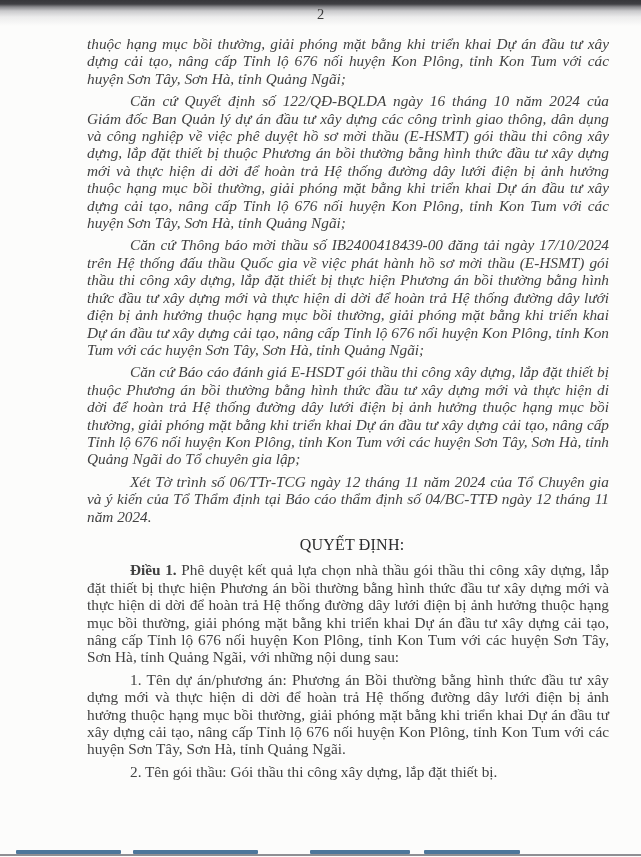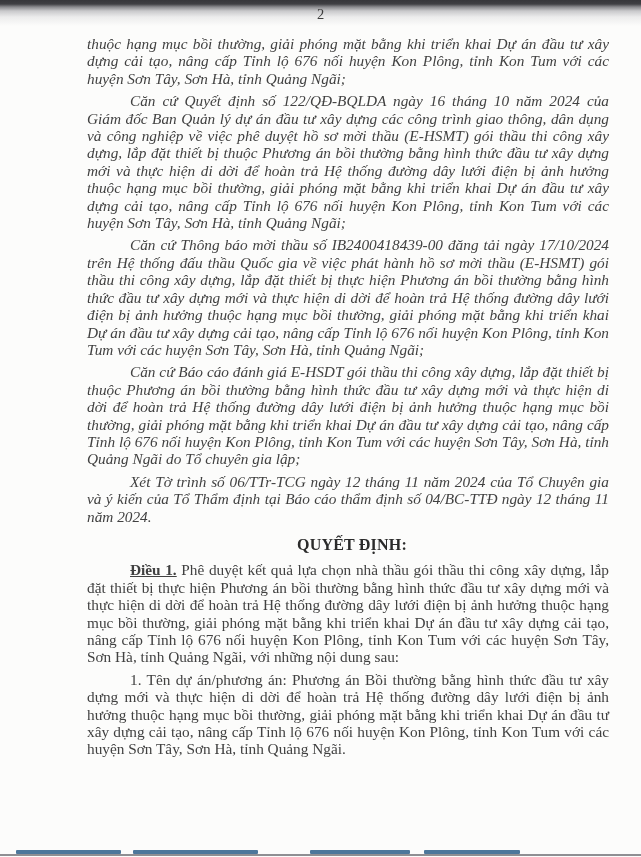--- a/index.html
+++ b/index.html
@@ -28,28 +28,28 @@
     font-size:15.3px;
     line-height:17.4px;
     text-align:justify;
   }
   .content p { margin:0 8px 5px 0; }
   .preamble { font-style:italic; }
   .indented { text-indent:43px;font-style:italic; }
   .decision-heading {
     margin:11px 0 8px 0;
     text-align:center;
-    font-weight:bold;
+    font-weight:normal;
     font-style:normal;
     font-size:16px;
     color:#2b2b2b;
     letter-spacing:0.2px;
   }
   .article { font-style:normal; }
-  .b { font-weight:bold;text-decoration:underline; }
+  .b { font-weight:bold; }
   .next-page-edge {
     position:absolute; left:0; bottom:0; width:641px; height:10px;
   }
   .sig-dash {
     position:absolute; bottom:3px; height:4px;
     background:#2e5f8a; opacity:0.85; border-radius:1px;
   }
   .divider-line {
     position:absolute; bottom:1px; left:0; width:641px; height:2px;
     background:#8f8f93;
@@ -79,20 +79,21 @@
     <p class="preamble indented">Xét Tờ trình số 06/TTr-TCG ngày 12 tháng 11 năm 2024 của Tổ Chuyên gia và ý kiến của Tổ Thẩm định tại Báo cáo thẩm định số 04/BC-TTĐ ngày 12 tháng 11 năm 2024.</p>
 
     <h2 class="decision-heading">QUYẾT ĐỊNH:</h2>
 
     <p class="article indented">
       <span class="b">Điều 1.</span><span> Phê duyệt kết quả lựa chọn nhà thầu gói thầu thi công xây dựng, lắp đặt thiết bị thực hiện Phương án bồi thường bằng hình thức đầu tư xây dựng mới và thực hiện di dời để hoàn trả Hệ thống đường dây lưới điện bị ảnh hưởng thuộc hạng mục bồi thường, giải phóng mặt bằng khi triển khai Dự án đầu tư xây dựng cải tạo, nâng cấp Tỉnh lộ 676 nối huyện Kon Plông, tỉnh Kon Tum với các huyện Sơn Tây, Sơn Hà, tỉnh Quảng Ngãi, với những nội dung sau:</span>
     </p>
 
     <p class="article indented">1. Tên dự án/phương án: Phương án Bồi thường bằng hình thức đầu tư xây dựng mới và thực hiện di dời để hoàn trả Hệ thống đường dây lưới điện bị ảnh hưởng thuộc hạng mục bồi thường, giải phóng mặt bằng khi triển khai Dự án đầu tư xây dựng cải tạo, nâng cấp Tỉnh lộ 676 nối huyện Kon Plông, tỉnh Kon Tum với các huyện Sơn Tây, Sơn Hà, tỉnh Quảng Ngãi.</p>
 
+    <p class="article indented">2. Tên gói thầu: Gói thầu thi công xây dựng, lắp đặt thiết bị.</p>
 
   </div>
 
   <div class="next-page-edge">
     <div class="sig-dash" style="left:16px;  width:105px;"></div>
     <div class="sig-dash" style="left:133px; width:125px;"></div>
     <div class="sig-dash" style="left:310px; width:100px;"></div>
     <div class="sig-dash" style="left:424px; width:96px;"></div>
     <div class="divider-line"></div>
   </div>

